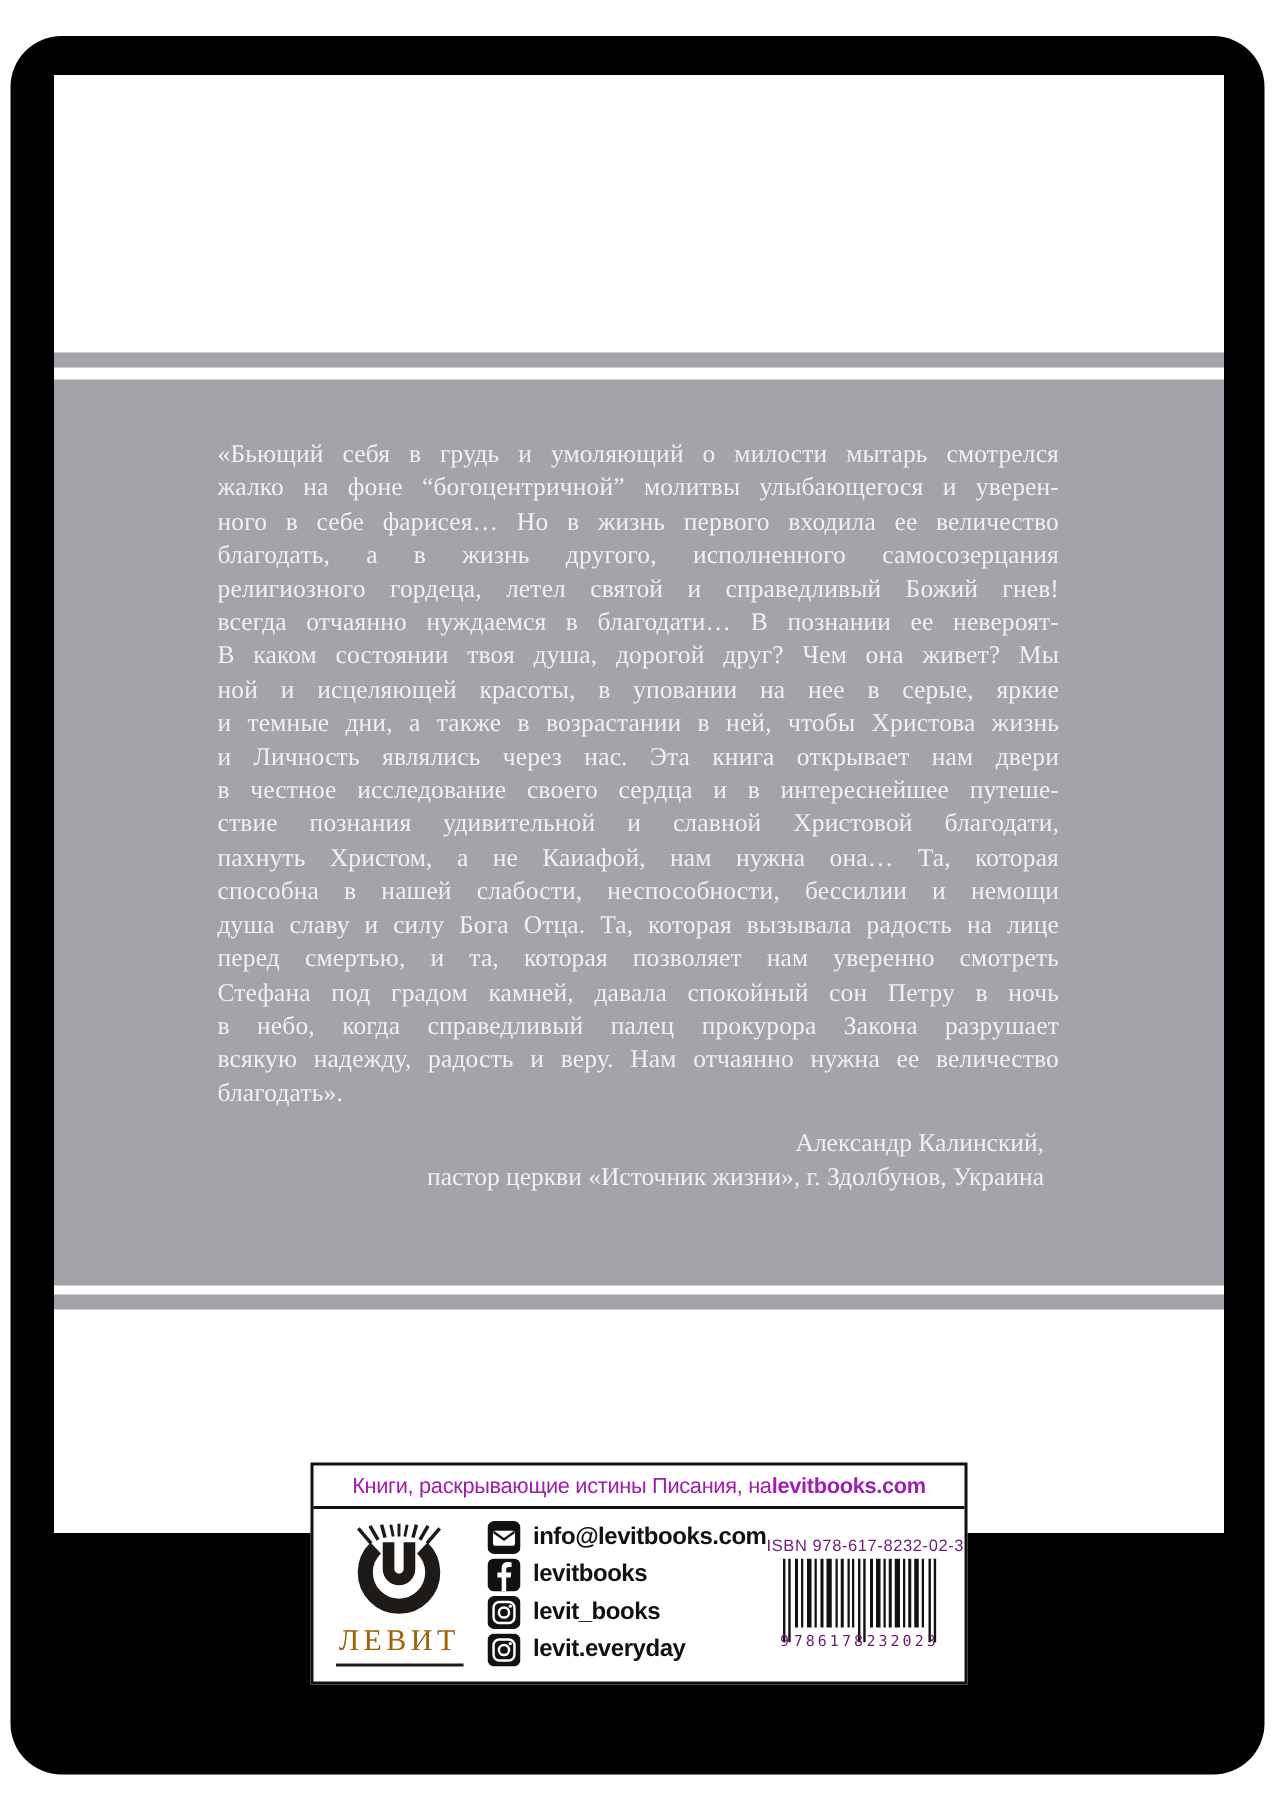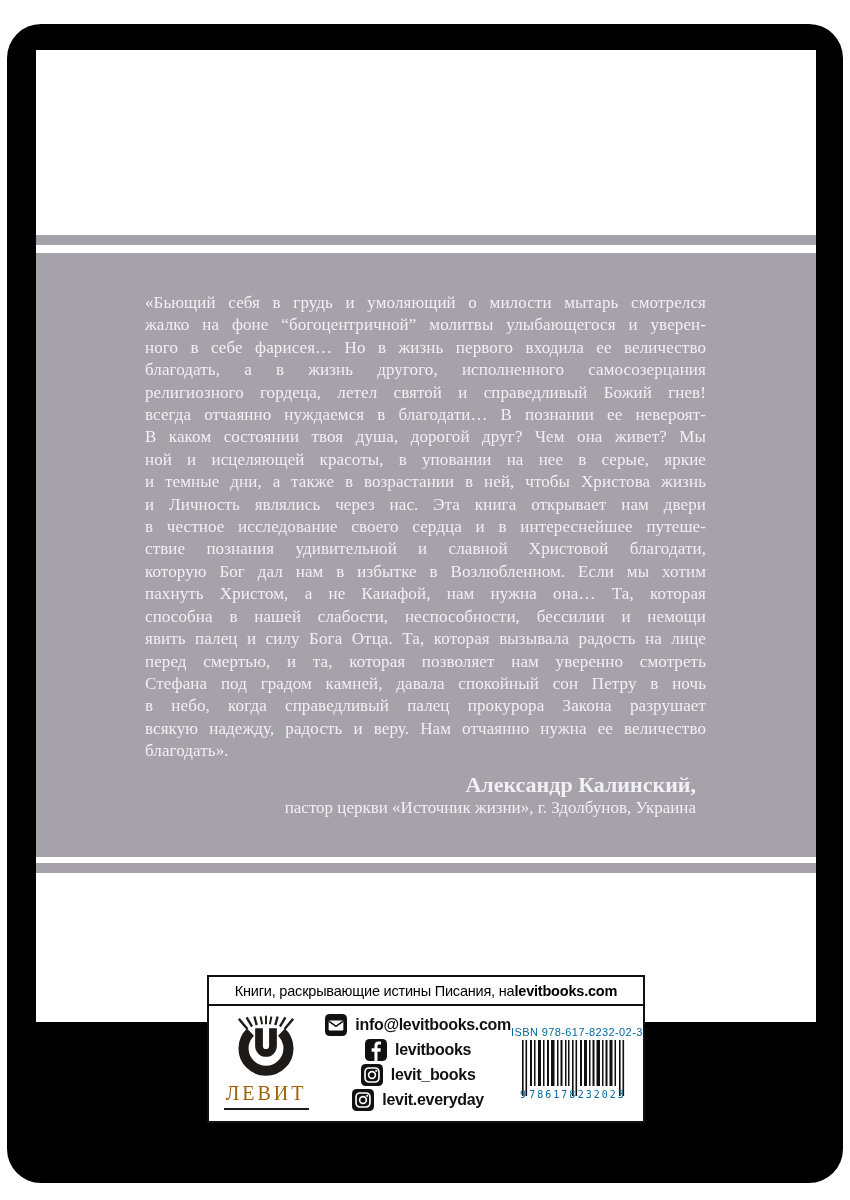--- a/index.html
+++ b/index.html
@@ -46,37 +46,37 @@
     text-align-last: justify;
     white-space: nowrap;
   }
   .quote-line:last-child { text-align-last: left; white-space: normal; }
   .attribution {
     margin-top: 10px;
     text-align: right;
     font-family: "Liberation Serif", "DejaVu Serif", serif;
     padding-right: 10px;
   }
-  .attr-name { font-size: 22px; font-weight: bold; line-height: 23px; }
+  .attr-name { font-size: 17px; font-weight: normal; line-height: 23px; }
   .attr-role { font-size: 17px; line-height: 23px; }
 
   .publisher-box {
     position: absolute; left: 171px; top: 925px;
     width: 438px; height: 148px;
     border: 2px solid #111111;
     background: #ffffff;
     box-sizing: border-box;
     display: flex; flex-direction: column;
   }
   .tagline {
     height: 27px;
     border-bottom: 2px solid #111111;
     display: flex; align-items: center; justify-content: center;
     font-size: 14.5px;
-    color: #000000;
+    color: #a21caf;
     letter-spacing: -0.2px;
     white-space: nowrap;
   }
   .tagline .bold { font-weight: bold; }
   .box-content {
     flex: 1;
     display: flex; align-items: center;
     padding: 4px 8px 6px 10px;
   }
   .logo-col {
@@ -86,33 +86,33 @@
   }
   .logo-text {
     font-family: "Liberation Serif", "DejaVu Serif", serif;
     font-size: 20px; letter-spacing: 3px;
     margin-top: 1px;
     border-bottom: 2px solid #1d1a18;
     padding: 0 2px 3px 2px;
   }
   .contacts-col {
     margin-left: 12px;
-    display: flex; flex-direction: column; gap: 3px; align-items: center;
+    display: flex; flex-direction: column; gap: 3px;
   }
   .contact-row { display: flex; align-items: center; gap: 8px; }
   .contact-row svg { display: block; }
   .contact-label {
     font-size: 16px; font-weight: bold; color: #111111;
     letter-spacing: -0.3px; white-space: nowrap;
   }
   .barcode-col {
     margin-left: auto;
     width: 124px;
     text-align: center;
-    color: #0369a1;
+    color: #701a75;
   }
   .isbn-label {
     font-size: 11px; letter-spacing: 0.4px; white-space: nowrap;
     margin-bottom: 2px;
   }
   .bars-wrap { position: relative; width: 106px; margin: 0 auto; }
   .bc-digits {
     display: flex; align-items: flex-end;
     margin-top: -10px;
     font-family: "DejaVu Sans Mono", monospace;
@@ -150,27 +150,26 @@
         <div class="quote-line">ной и исцеляющей красоты, в уповании на нее в серые, яркие</div>
 
         <div class="quote-line">и темные дни, а также в возрастании в ней, чтобы Христова жизнь</div>
 
         <div class="quote-line">и Личность являлись через нас. Эта книга открывает нам двери</div>
 
         <div class="quote-line">в честное исследование своего сердца и в интереснейшее путеше-</div>
 
         <div class="quote-line">ствие познания удивительной и славной Христовой благодати,</div>
 
-        <div class="quote-line">которую Бог дал нам в избытке в Возлюбленном. Если мы хотим</div>
 
         <div class="quote-line">пахнуть Христом, а не Каиафой, нам нужна она… Та, которая</div>
 
         <div class="quote-line">способна в нашей слабости, неспособности, бессилии и немощи</div>
 
-        <div class="quote-line">явить палец и силу Бога Отца. Та, которая вызывала радость на лице</div>
+        <div class="quote-line">душа славу и силу Бога Отца. Та, которая вызывала радость на лице</div>
 
         <div class="quote-line">перед смертью, и та, которая позволяет нам уверенно смотреть</div>
 
         <div class="quote-line">Стефана под градом камней, давала спокойный сон Петру в ночь</div>
 
         <div class="quote-line">в небо, когда справедливый палец прокурора Закона разрушает</div>
 
         <div class="quote-line">всякую надежду, радость и веру. Нам отчаянно нужна ее величество</div>
 
         <div class="quote-line">благодать».</div>

